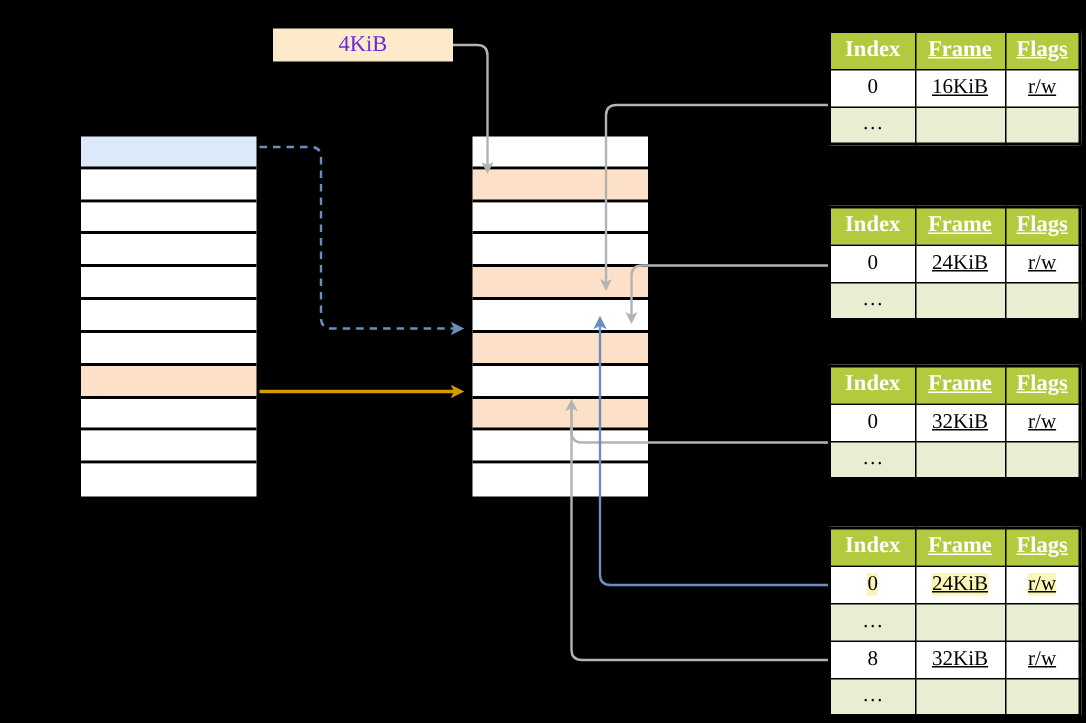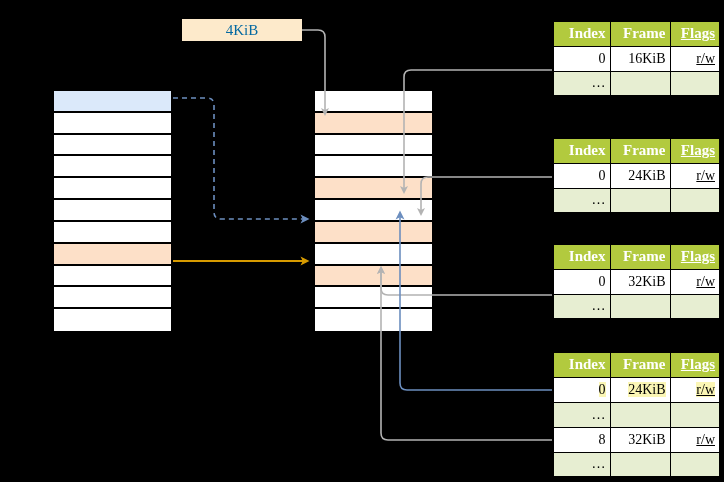--- a/index.html
+++ b/index.html
@@ -13,37 +13,37 @@
   .memtable{position:absolute;border:2px solid #000;box-sizing:border-box;}
   .memrow{box-sizing:border-box;border-bottom:2px solid #000;background:#ffffff;}
   .memrow:last-child{border-bottom:none;}
   .memrow.blue{background:#dbe9fa;}
   .memrow.peach{background:#fde0c8;}
 
   
   .chip{
     position:absolute;background:#fdeacb;border:none;
     display:flex;align-items:center;justify-content:center;
-    font-size:15px;color:#0369a1;line-height:1;
+    font-size:15px;color:#6d28d9;line-height:1;
   }
 
   
   .ptable{position:absolute;border-collapse:collapse;border:2px solid #000;
           background:#fff;table-layout:fixed;}
   .ptable td,.ptable th{
     border:1px solid #000;font-size:14px;color:#000;
     padding:1px 4px;height:25px;box-sizing:border-box;
-    text-align:right;font-weight:normal;vertical-align:middle;margin-left:24px;
+    text-align:center;font-weight:normal;vertical-align:middle;margin-left:24px;
   }
   .ptable th{background:#b2ca3e;color:#ffffff;font-weight:bold;font-size:15px;
              border-color:#000;}
   .ptable tr.alt td{background:#e7eed2;}
   .hl{background:#fbf6b5;}
   .c-index{width:57px;}
-  .c-frame{width:60px;}
+  .c-frame{width:60px;text-decoration:underline;}
   .c-flags{width:50px;text-decoration:underline;}
 
   
   #wires{position:absolute;left:0;top:0;width:724px;height:482px;
          pointer-events:none;}
 </style>
 </head>
 <body>
 
 <div id="stage">

